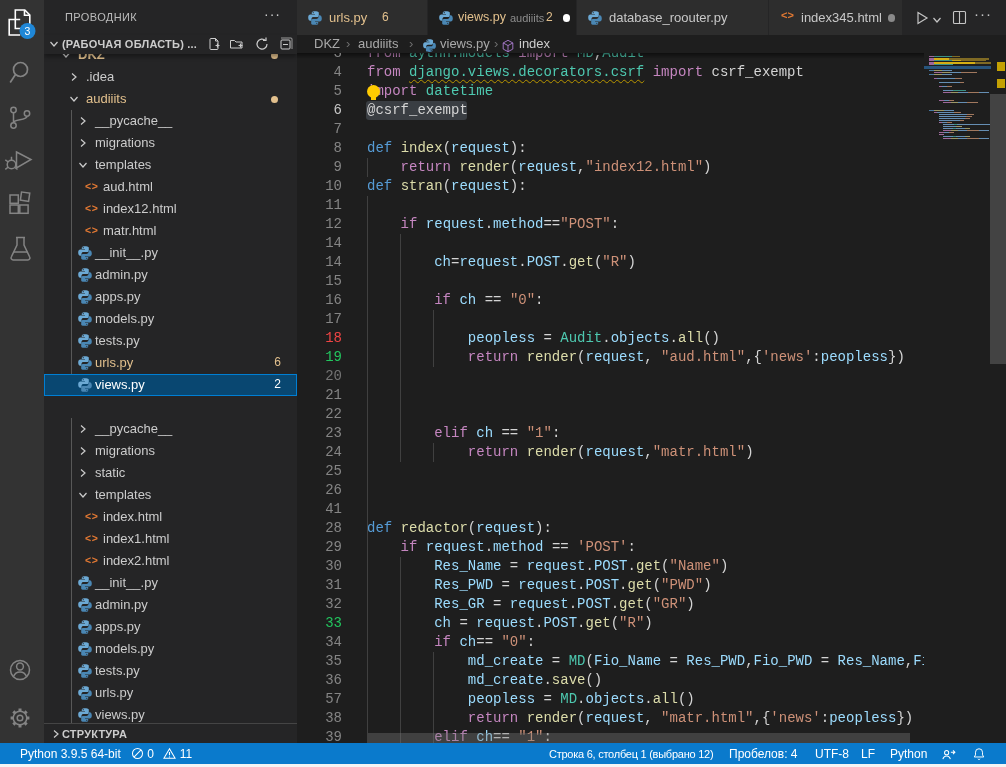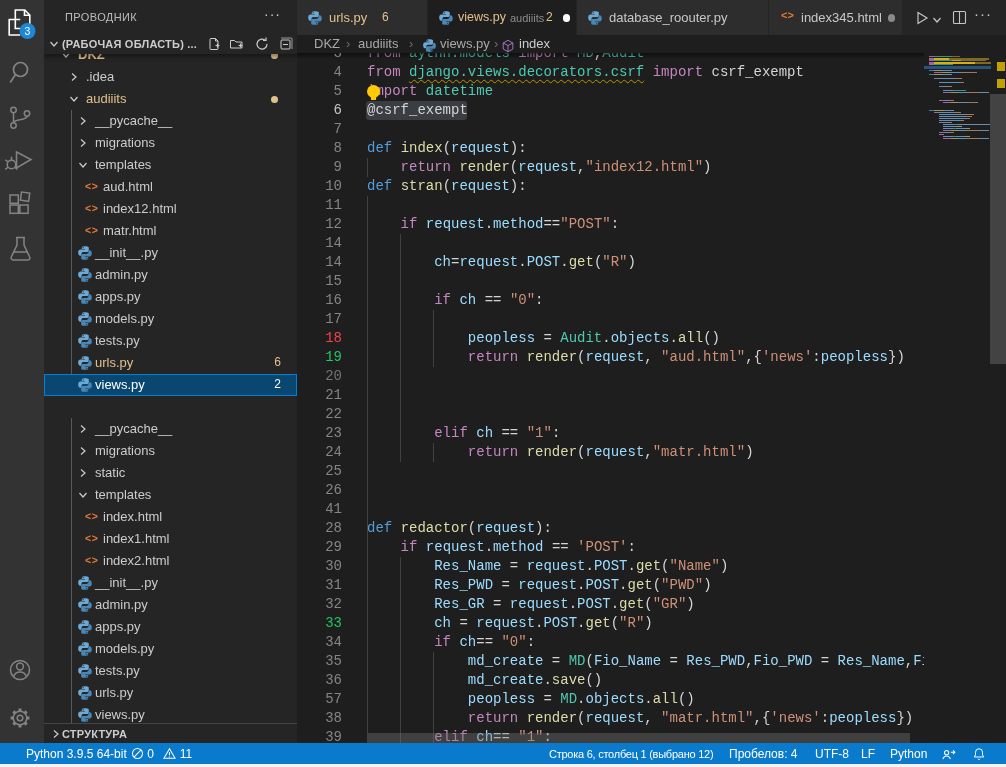--- a/index.html
+++ b/index.html
@@ -645,21 +645,21 @@
 </div>
 <div id="vsb"></div>
 <div id="hsb"></div>
 <div class="ovr" style="top:9px;height:9px"></div>
 <div class="ovr" style="top:26px;height:9px"></div>
 </div>
   <div id="statusspacer"></div>
 </div>
 
 <div id="statusbar">
-  <span class="it" style="left:26px">Python 3.9.5 64-bit</span>
+  <span class="it" style="left:20px">Python 3.9.5 64-bit</span>
   <span class="it" style="left:131px"><svg class="sico" width="13" height="13" viewBox="0 0 14 14" fill="none" stroke="#fff" stroke-width="1.1">
           <circle cx="7" cy="7" r="5.4"></circle>
           <path d="M3.2 10.8L10.8 3.2"></path>
         </svg> 0 <svg class="sico" width="13" height="13" viewBox="0 0 14 14" fill="none" stroke="#fff" stroke-width="1.1" style="margin-left:6px">
           <path d="M7 1.8L13 12H1z"></path>
           <path d="M7 5.5V9M7 10.2v1" stroke-width="1.2"></path>
         </svg> 11</span>
   <span class="it" style="left:549px;font-size:11px;letter-spacing:-0.25px;top:5px">Строка 6, столбец 1 (выбрано 12)</span>
   <span class="it" style="left:729px">Пробелов: 4</span>
   <span class="it" style="left:815px">UTF-8</span>

